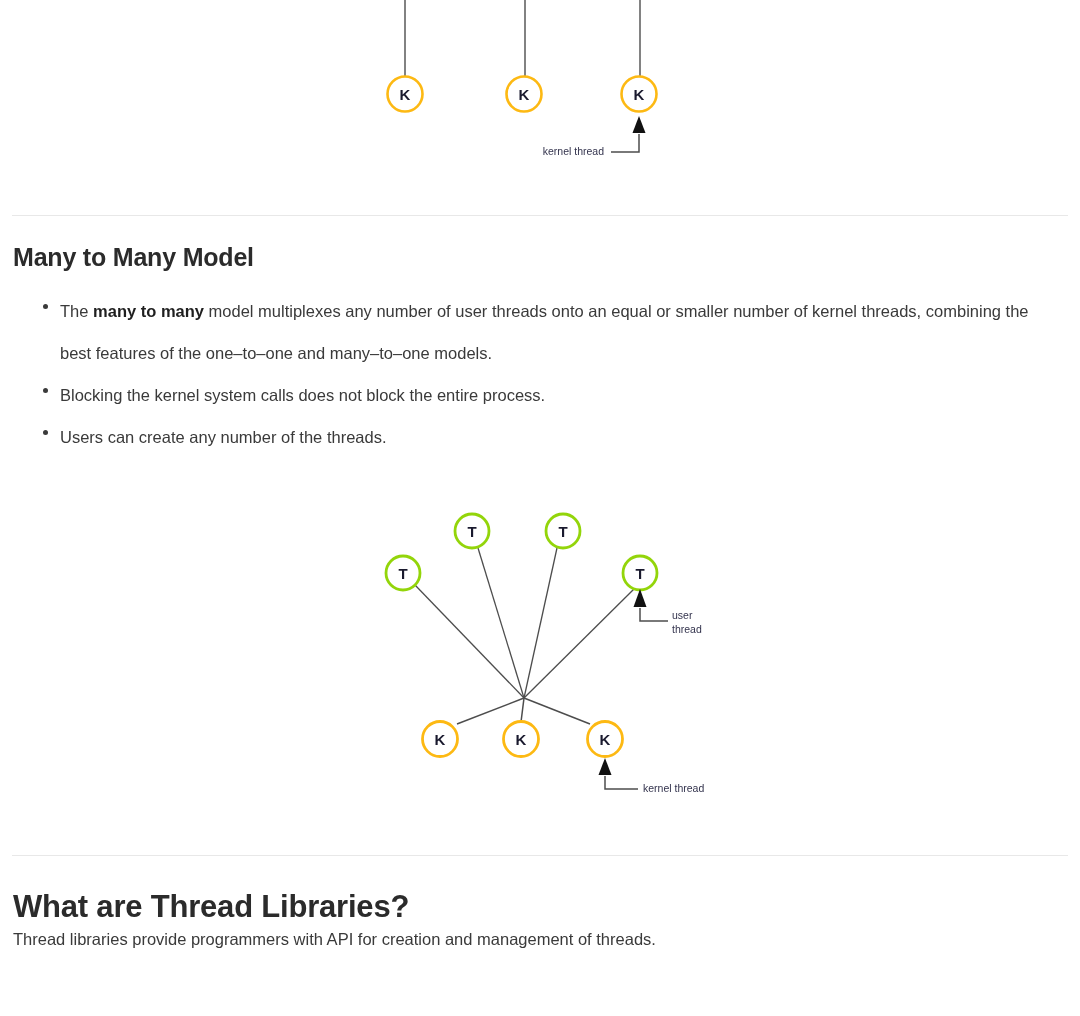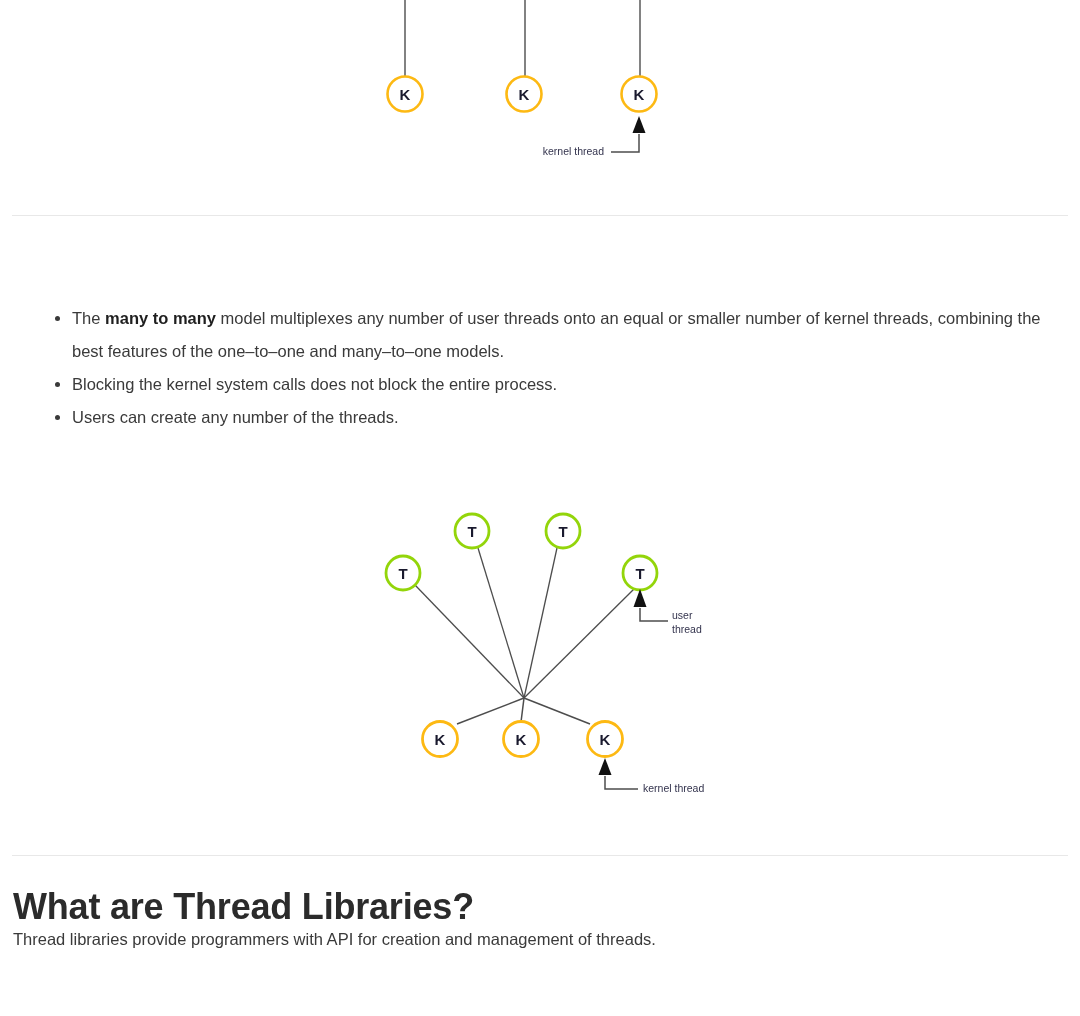--- a/index.html
+++ b/index.html
@@ -50,37 +50,37 @@
     left: 13px;
     font-size: 25px;
     line-height: 30px;
     font-weight: bold;
     color: #2b2b2b;
     letter-spacing: -0.2px;
   }
   #heading-many-to-many { top: 242px; }
 
   h2.section-heading.big {
-    font-size: 36px;
+    font-size: 31px;
     line-height: 36px;
     text-align: right;
   }
   #heading-thread-libraries { top: 889px; }
 
   
   ul.bullets {
     position: absolute;
     top: 290px;
     left: 13px;
     width: 1030px;
-    margin: 12px;
+    margin: 0;
     padding: 0 0 0 30px;
     list-style: none;
     font-size: 16.5px;
-    line-height: 33px;
+    line-height: 42px;
     color: #3a3a3a;
   }
   ul.bullets li {
     position: relative;
     padding-left: 17px;
     margin: 0 0 0 0;
   }
   ul.bullets li::before {
     content: "";
     position: absolute;
@@ -146,20 +146,21 @@
       <g>
         <path d="M 611 152 L 639 152 L 639 134" stroke="#4d4d4d" stroke-width="1.5" fill="none"></path>
         <path d="M 639 116 L 645.5 133 L 632.5 133 Z" fill="#111111"></path>
         <text x="604" y="155" text-anchor="end" class="callout-text">kernel thread</text>
       </g>
     </svg>
   </div>
 
   <div class="divider" id="divider-top"></div>
 
+  <h2 class="section-heading" id="heading-many-to-many">Many to Many Model</h2>
 
   <ul class="bullets" id="many-to-many-bullets">
     <li>
       <span>The </span><b>many to many</b><span> model multiplexes any number of user threads onto an equal or smaller number of kernel threads, combining the best features of the one–to–one and many–to–one models.</span>
     </li>
     <li>
       <span>Blocking the kernel system calls does not block the entire process.</span>
     </li>
     <li>
       <span>Users can create any number of the threads.</span>

